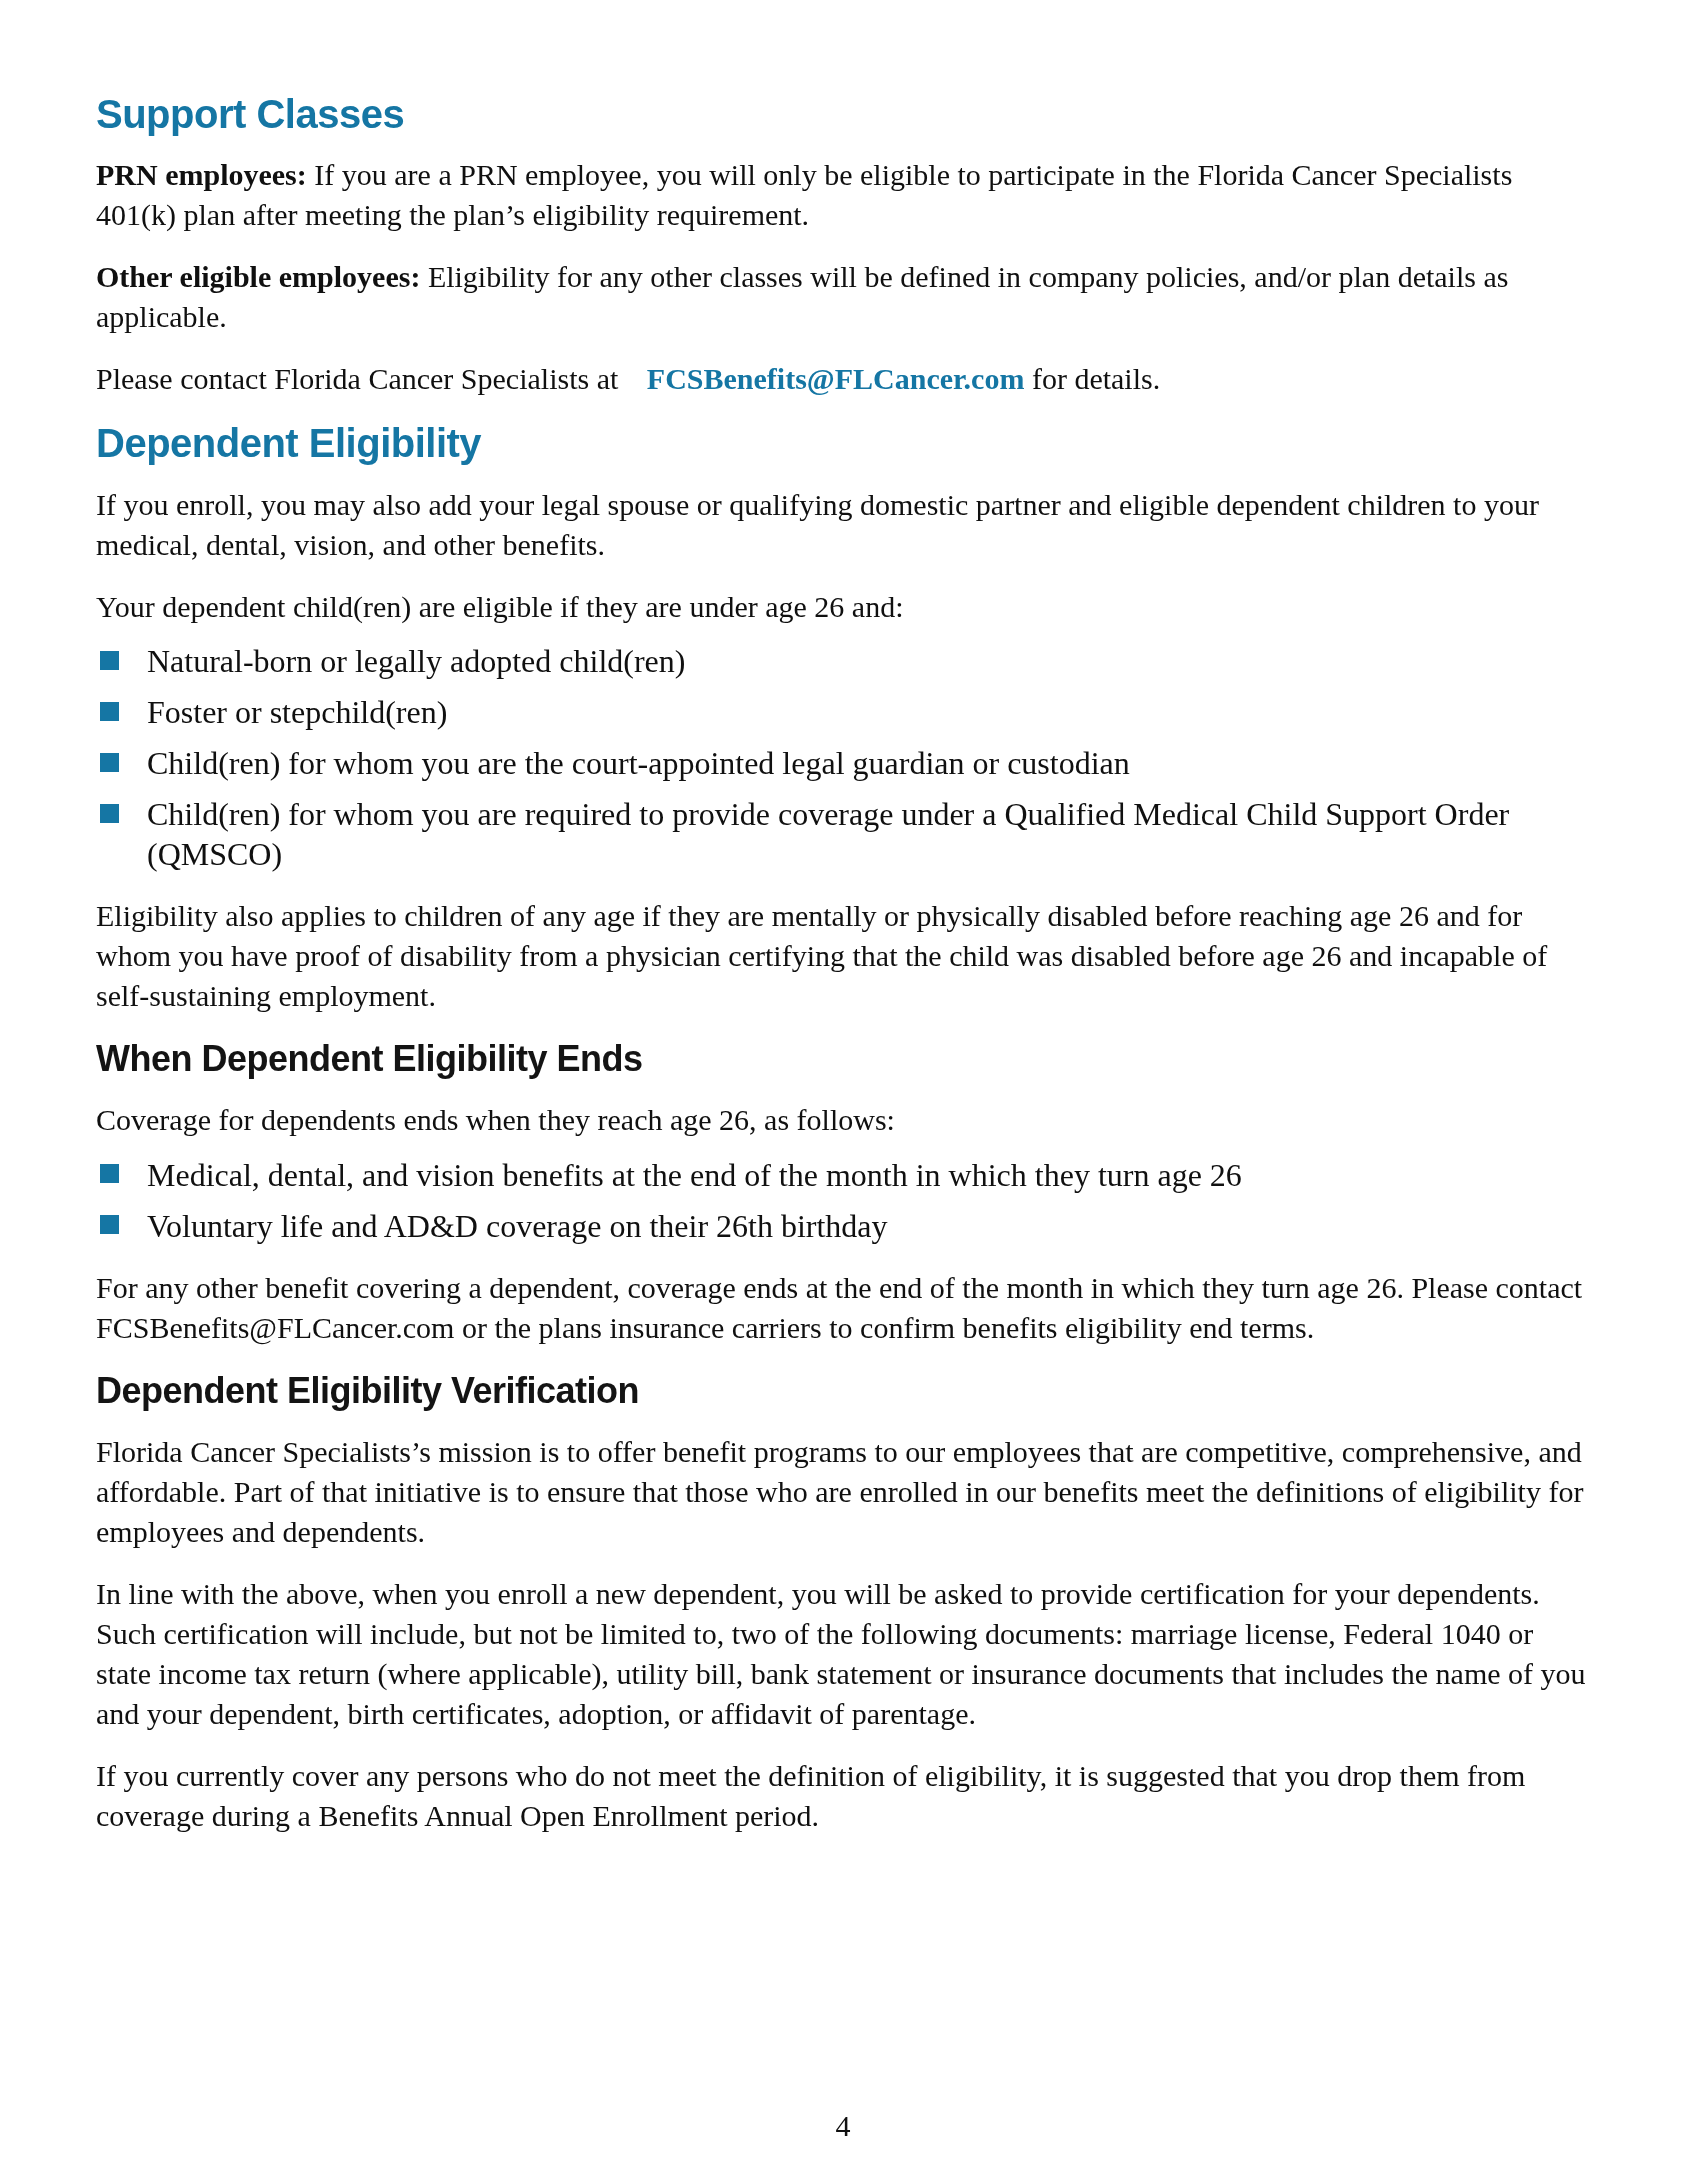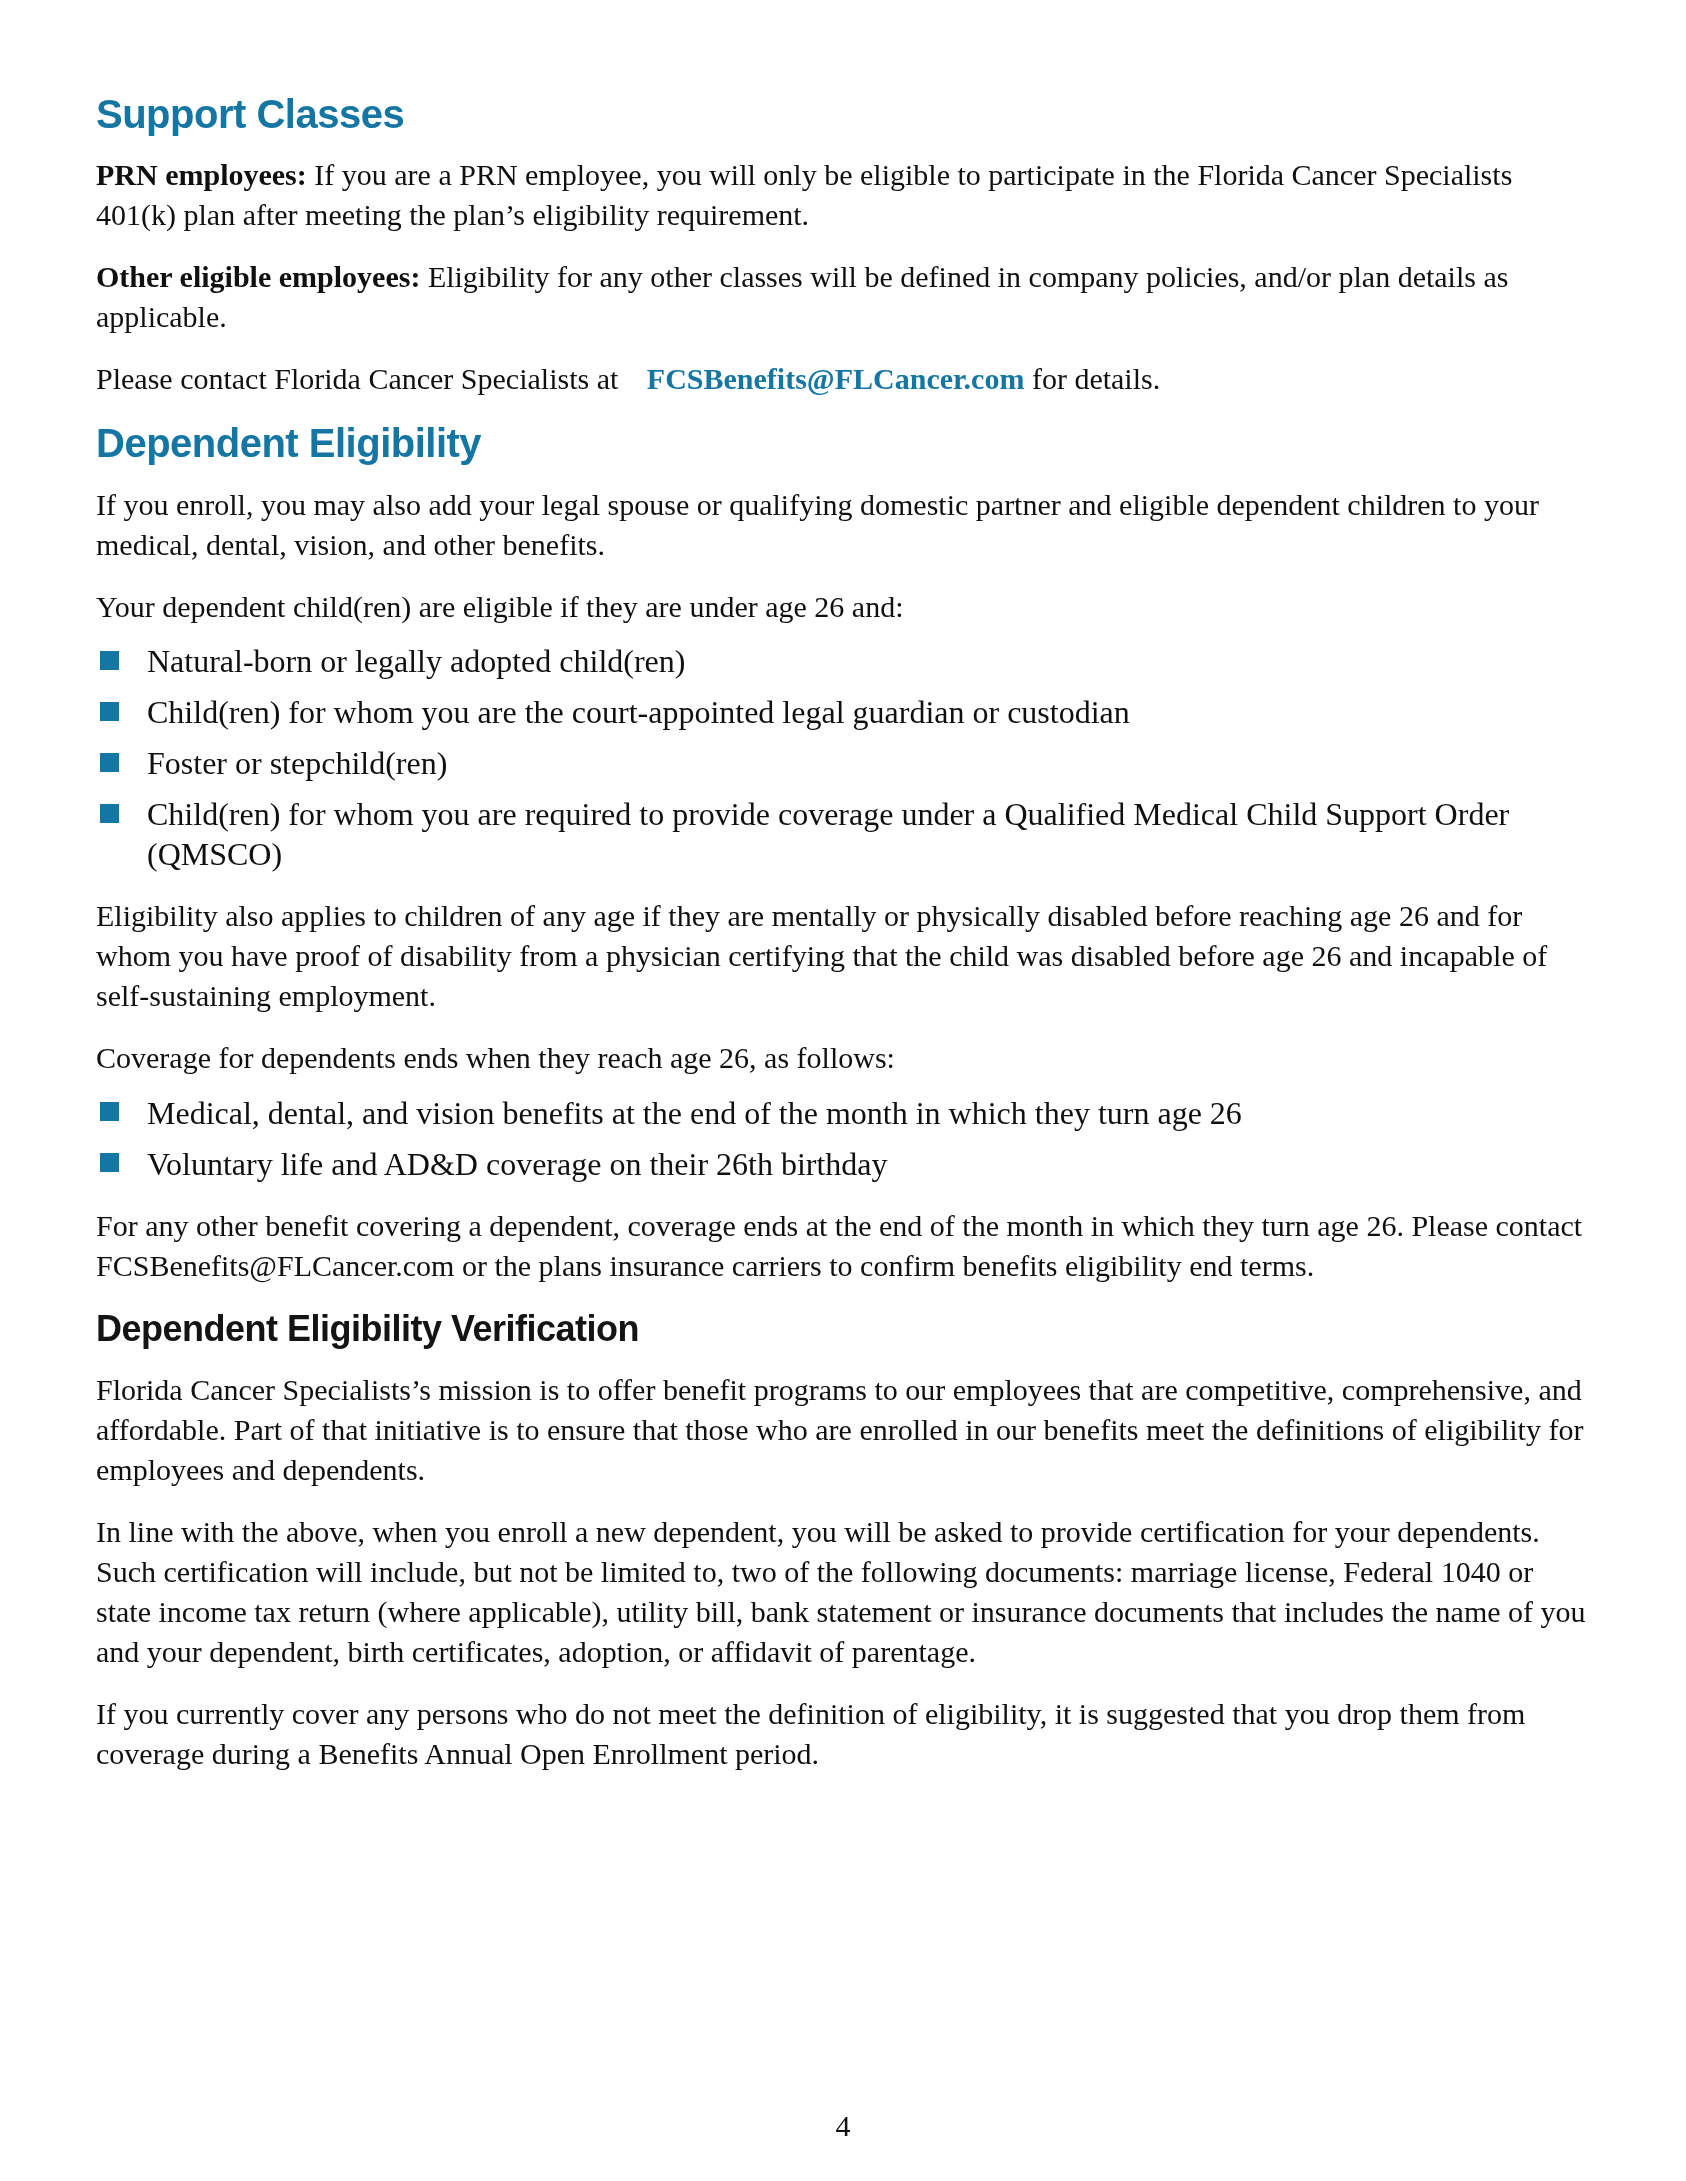--- a/index.html
+++ b/index.html
@@ -106,32 +106,33 @@
 
   <p class="body-text">If you enroll, you may also add your legal spouse or qualifying domestic partner and eligible dependent children to your medical, dental, vision, and other benefits.</p>
 
   <p class="body-text list-intro">Your dependent child(ren) are eligible if they are under age 26 and:</p>
 
   <ul class="bullet-list">
     <li>
       <span class="bullet-square"></span><span>Natural-born or legally adopted child(ren)</span>
     </li>
     <li>
-      <span class="bullet-square"></span><span>Child(ren) for whom you are the court-appointed legal guardian or custodian</span>
+      <span class="bullet-square"></span><span>Foster or stepchild(ren)</span>
     </li>
     <li>
-      <span class="bullet-square"></span><span>Foster or stepchild(ren)</span>
+      <span class="bullet-square"></span><span>Child(ren) for whom you are the court-appointed legal guardian or custodian</span>
     </li>
     <li>
       <span class="bullet-square"></span><span>Child(ren) for whom you are required to provide coverage under a Qualified Medical Child Support Order (QMSCO)</span>
     </li>
   </ul>
 
   <p class="body-text">Eligibility also applies to children of any age if they are mentally or physically disabled before reaching age 26 and for whom you have proof of disability from a physician certifying that the child was disabled before age 26 and incapable of self-sustaining employment.</p>
 
+  <h2 class="sub-heading">When Dependent Eligibility Ends</h2>
 
   <p class="body-text list-intro">Coverage for dependents ends when they reach age 26, as follows:</p>
 
   <ul class="bullet-list">
     <li>
       <span class="bullet-square"></span><span>Medical, dental, and vision benefits at the end of the month in which they turn age 26</span>
     </li>
     <li>
       <span class="bullet-square"></span><span>Voluntary life and AD&amp;D coverage on their 26th birthday</span>
     </li>

